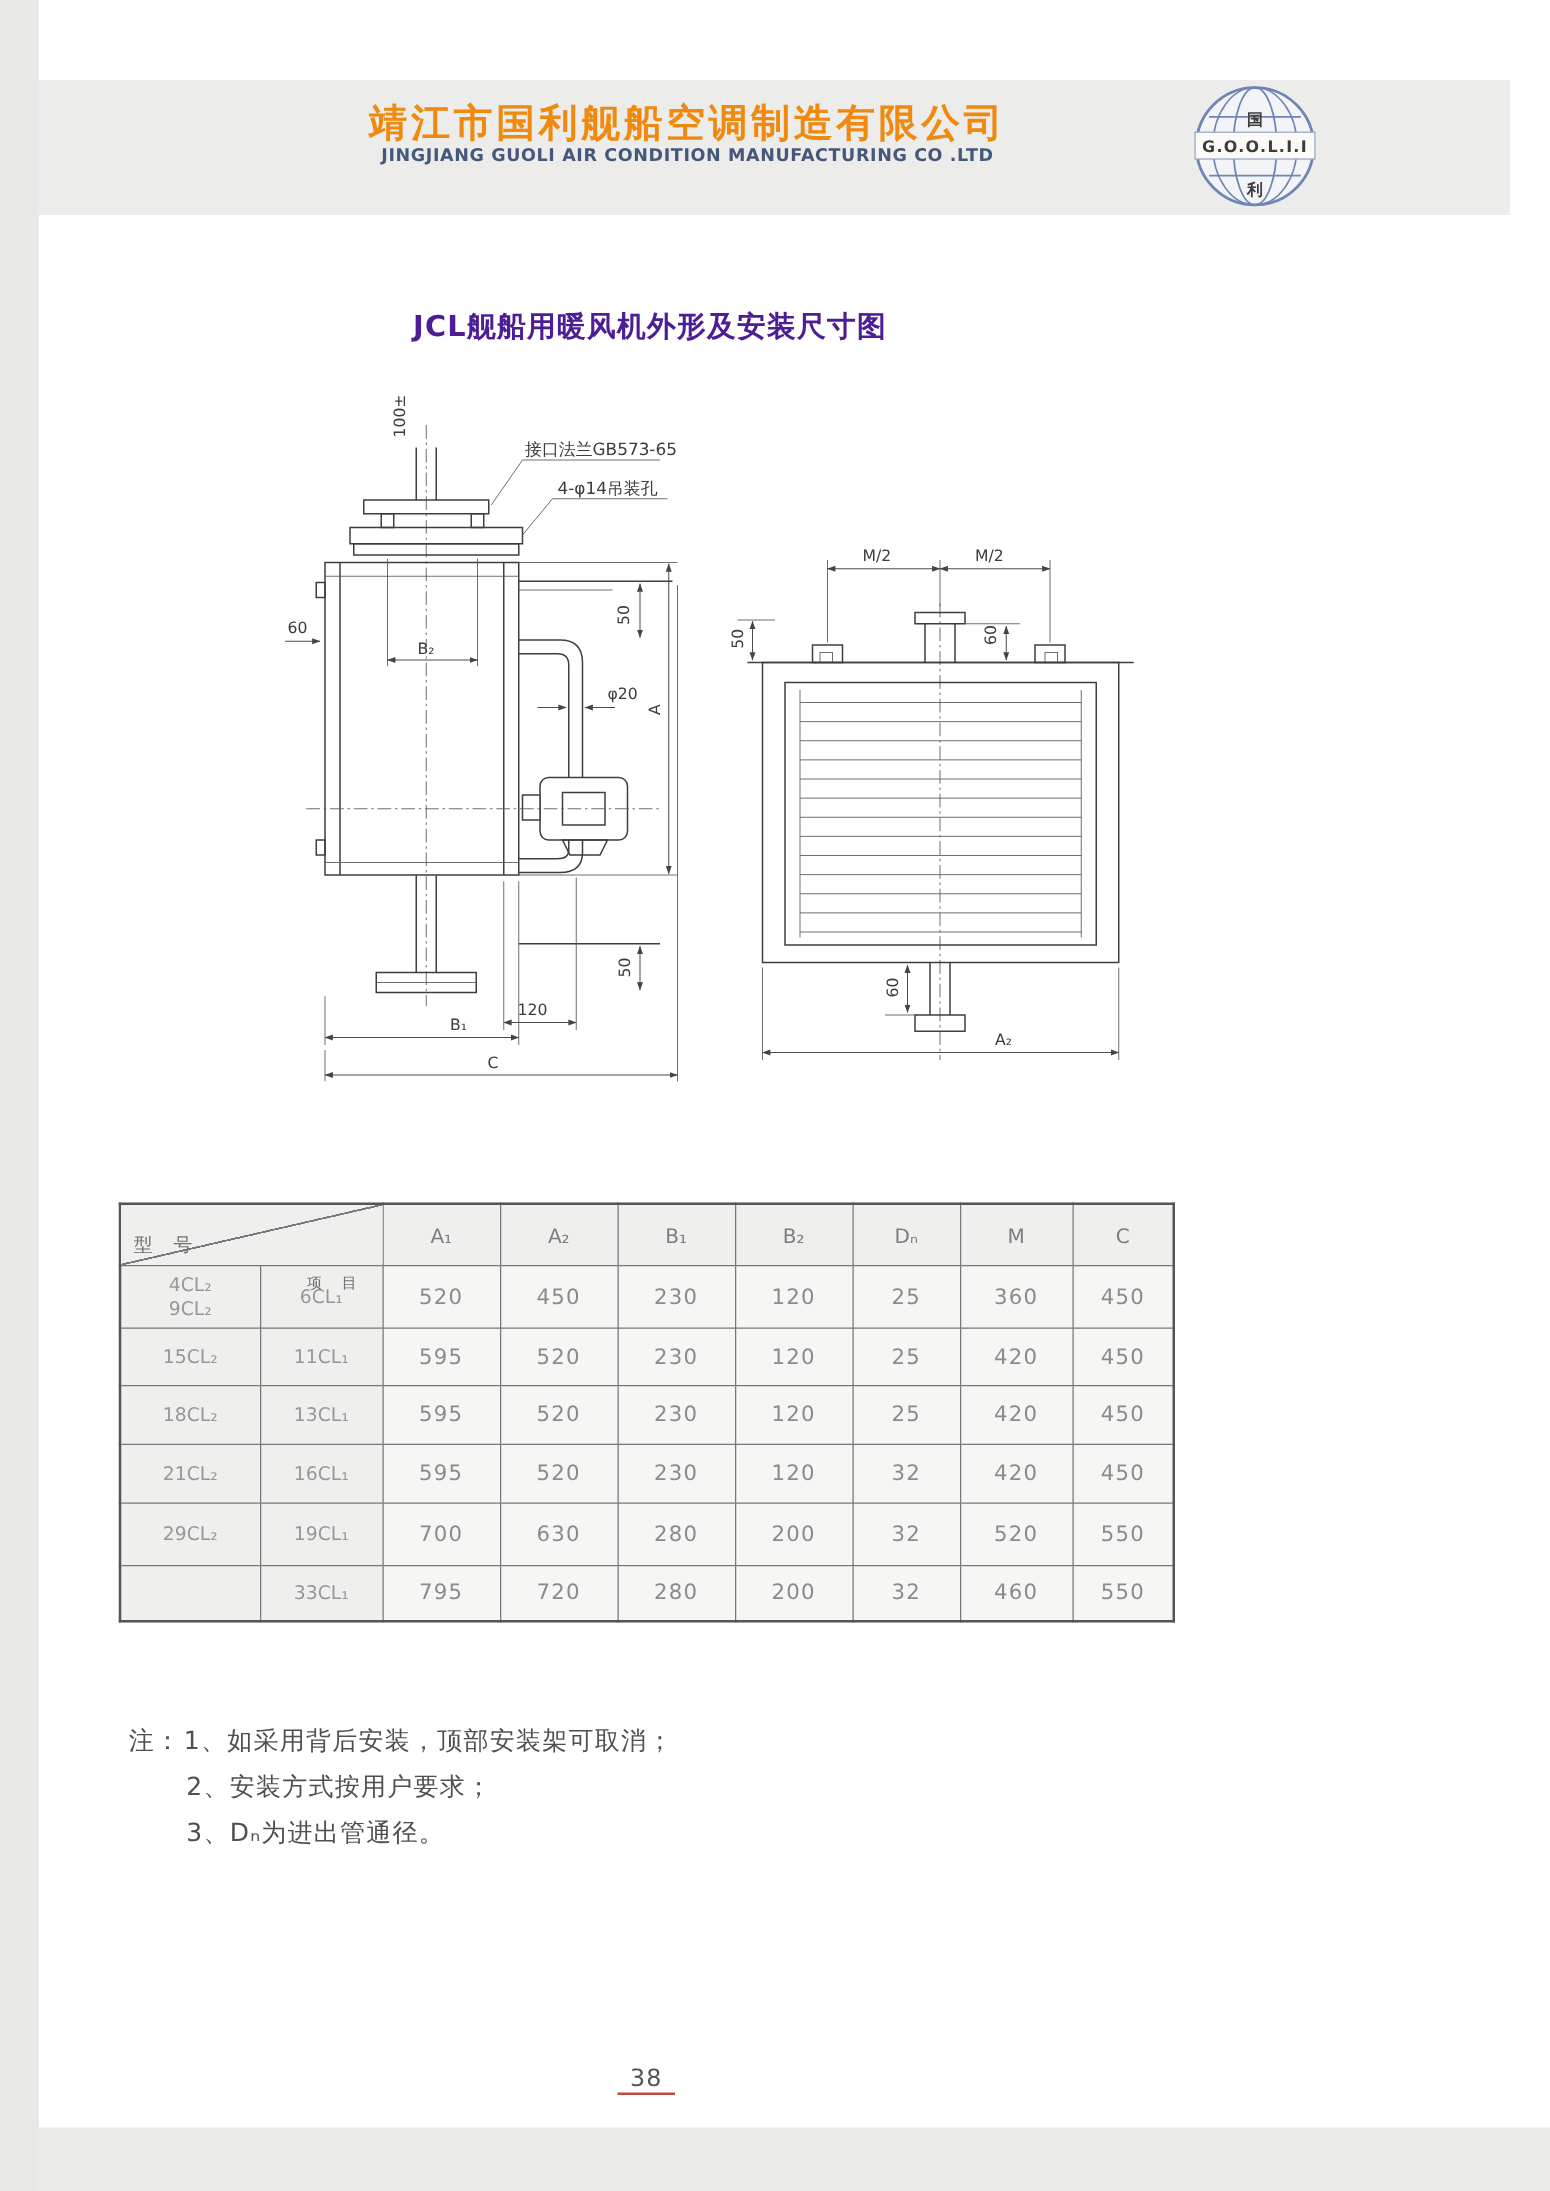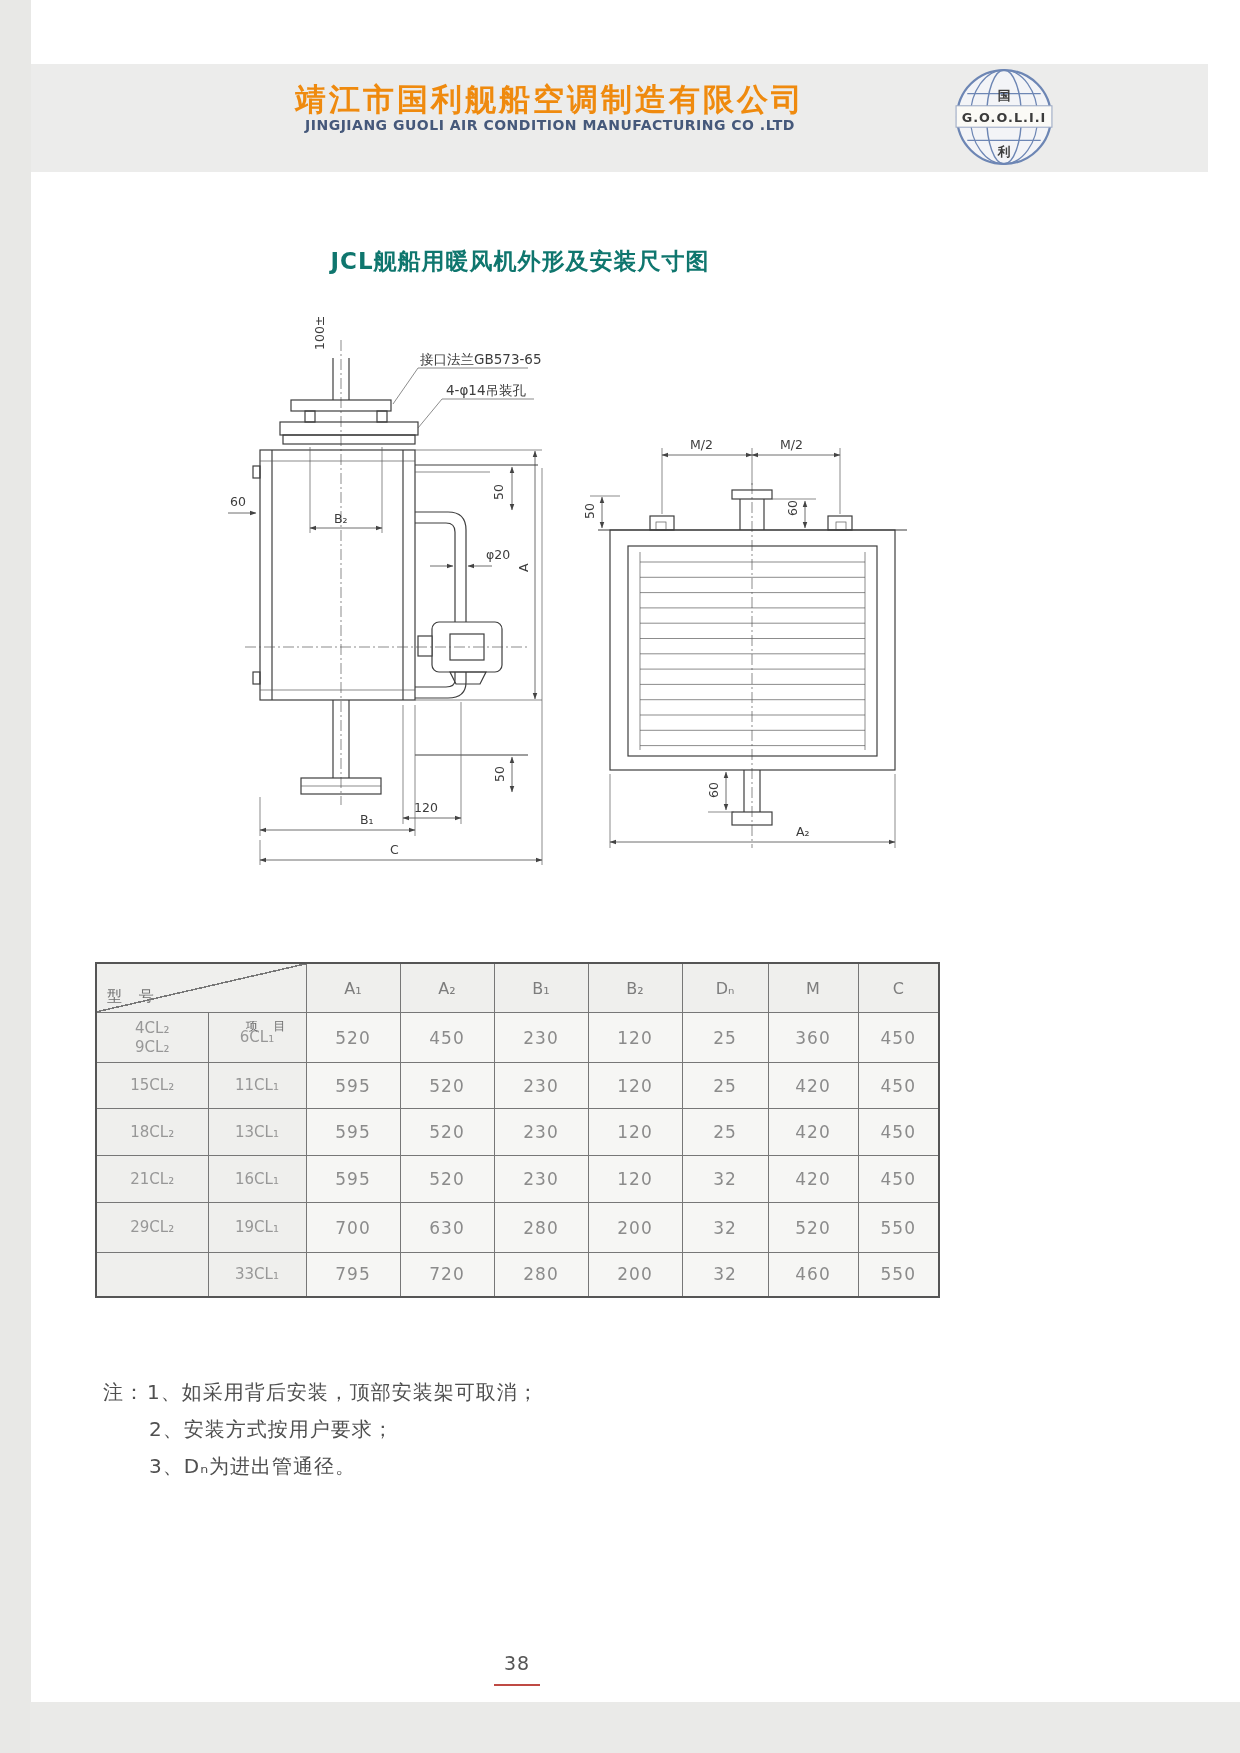--- a/index.html
+++ b/index.html
@@ -13,21 +13,21 @@
   .company-block{position:absolute;left:190px;right:330px;top:82px;text-align:center;}
   .company-cn{
     font-size:31px;font-weight:700;color:#ef8a0e;letter-spacing:3px;line-height:1.1;
   }
   .company-en{
     font-size:14px;font-weight:700;color:#45587a;letter-spacing:.5px;margin-top:1px;
   }
   .logo{position:absolute;left:953px;top:66px;width:102px;height:102px;}
   .page-title{
     position:absolute;left:150px;top:246px;width:740px;text-align:center;
-    font-size:23px;font-weight:700;color:#0f766e;letter-spacing:1px;
+    font-size:23px;font-weight:700;color:#4c1d95;letter-spacing:1px;
   }
   .drawing{position:absolute;left:150px;top:300px;width:850px;height:580px;}
   svg .ln{stroke:#3e3e3e;stroke-width:1.2;fill:none;}
   svg .fw{stroke:#3e3e3e;stroke-width:1.2;fill:#ffffff;}
   svg .thin{stroke:#5a5a5a;stroke-width:.7;fill:none;}
   svg .dim{stroke:#4a4a4a;stroke-width:.8;fill:none;}
   svg .cl{stroke:#5a5a5a;stroke-width:.7;fill:none;stroke-dasharray:11 3 2 3;}
   svg text{fill:#3c3c3c;font-size:12.5px;font-family:"DejaVu Sans","Liberation Sans",sans-serif;}
   svg text.cjk{font-size:13.5px;}
   
@@ -51,21 +51,21 @@
   .corner-top{position:absolute;top:6px;right:14px;font-size:12px;color:#6f6f6f;letter-spacing:6px;margin-top:48px;}
   .corner-bottom{position:absolute;bottom:6px;left:10px;font-size:15px;color:#6f6f6f;letter-spacing:6px;}
   
   .notes{position:absolute;left:103px;top:1374px;font-size:20px;color:#4f4f4f;line-height:37px;}
   .note-line{padding-left:46px;letter-spacing:1px;}
   .note-line.first{padding-left:0;}
   .note-prefix{margin-right:2px;}
   
   .page-number{
     position:absolute;left:494px;top:1652px;width:46px;text-align:center;
-    font-size:19px;color:#555;border-bottom:2px solid #bf4a44;padding-bottom:10px;letter-spacing:1px;
+    font-size:19px;color:#555;border-bottom:2px solid #bf4a44;padding-bottom:0;letter-spacing:1px;
   }
 </style>
 </head>
 <body>
 
 <div class="left-strip"></div>
 <div class="bottom-strip"></div>
 
 <div class="header-band"></div>
 <div class="company-block">

